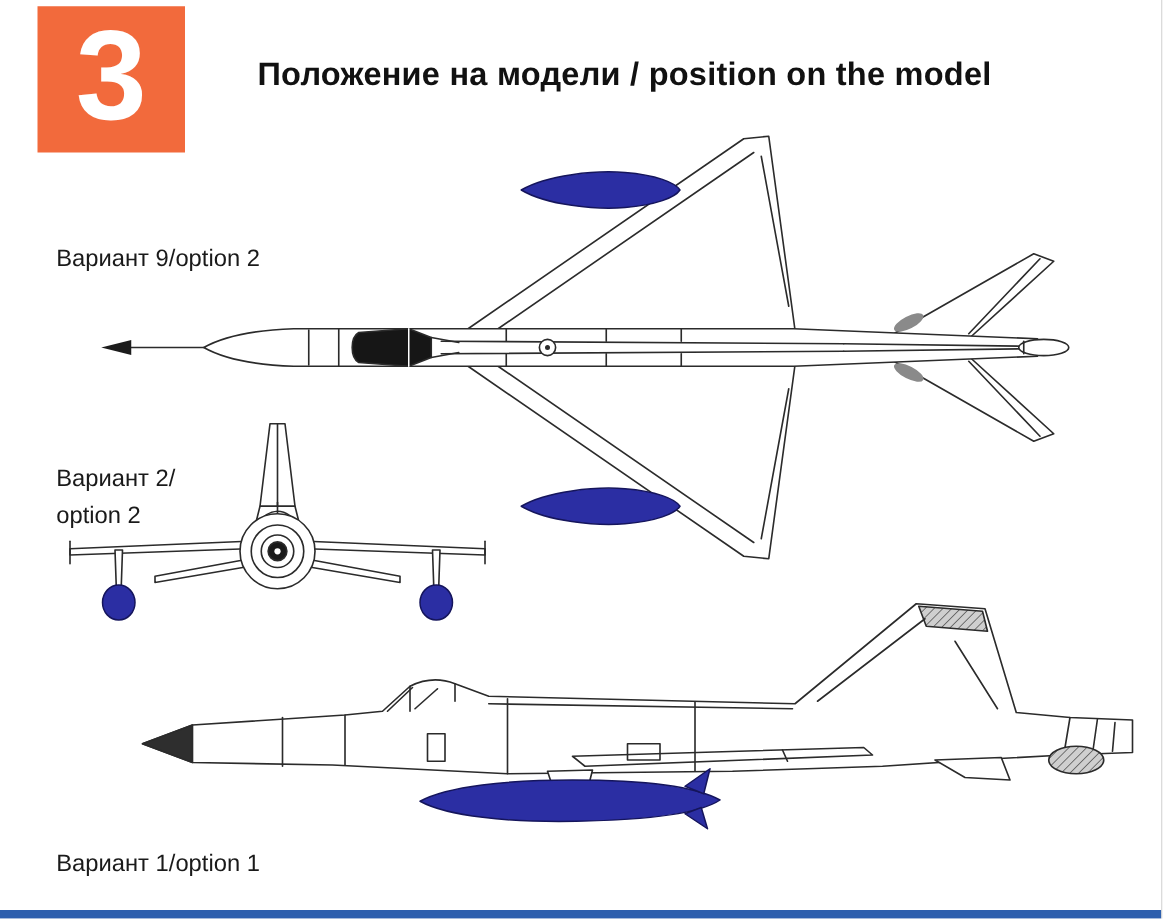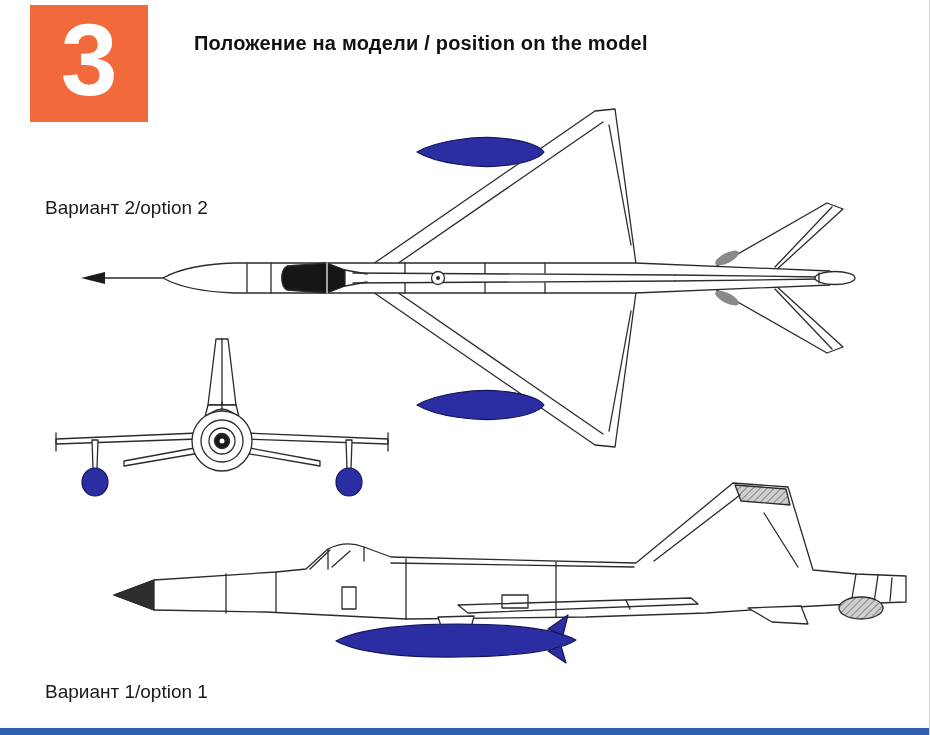--- a/index.html
+++ b/index.html
@@ -15,22 +15,22 @@
     border-right:1px solid #cfcfcf;box-sizing:border-box;
   }
   .step-badge{
     position:absolute;left:30px;top:5px;width:118px;height:117px;
     background:var(--accent-orange);display:flex;align-items:center;justify-content:center;
   }
   .step-badge span{
     color:#fff;font-size:102px;font-weight:700;line-height:1;transform:translateY(-4px);
   }
   .title{
-    position:absolute;left:190px;top:28px;margin:4px;
-    font-size:20px;font-weight:700;color:#111;letter-spacing:0.2px;text-align:center;
+    position:absolute;left:190px;top:28px;margin:16px;
+    font-size:26px;font-weight:700;color:#111;letter-spacing:0.2px;text-align:center;
   }
   .label{position:absolute;font-size:19px;color:#1a1a1a;z-index:5;}
   .label-top{left:45px;top:197px;}
   .label-front{left:45px;top:370px;line-height:1.5;}
   .label-side{left:45px;top:681px;}
   .footer-bar{
     position:absolute;left:0;right:0;bottom:0;height:7px;background:var(--footer-blue);
   }
   svg{position:absolute;pointer-events:none;}
   .svg-top{left:75px;top:95px;}
@@ -174,20 +174,24 @@
       <rect x="396" y="118" width="26" height="13"></rect>
 
       <polygon points="332,140 368,139 365,151 336,152" fill="#fff"></polygon>
 
       <path class="tank" d="M 230 164 C 252 152 300 147 352 147 C 412 147 452 153 470 163 C 455 173 415 179 355 180 C 300 181 252 176 230 164 Z"></path>
       <polygon class="tank" points="442,152 462,138 457,158"></polygon>
       <polygon class="tank" points="442,174 460,186 455,169"></polygon>
     </g>
   </svg>
 
-  <div class="label label-top">Вариант 2/option 2</div>
+  <div class="label label-top">Вариант 9/option 2</div>
 
+  <div class="label label-front">
+    <span>Вариант 2/</span><br>
+    <span>option 2</span>
+  </div>
 
   <div class="label label-side">Вариант 1/option 1</div>
 
   <div class="footer-bar"></div>
 
 </div>
 
 </body></html>

